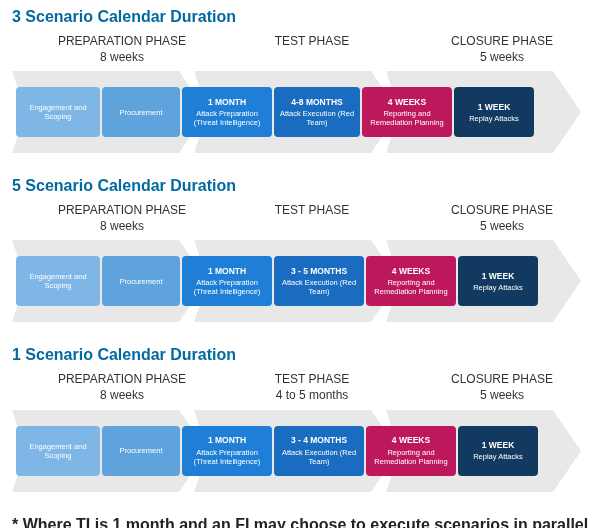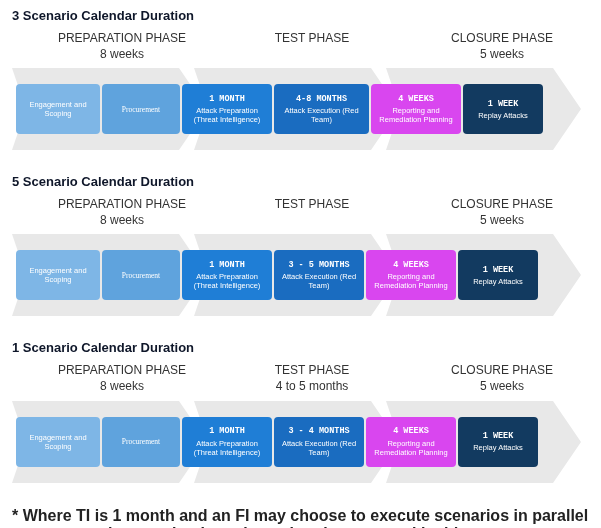--- a/index.html
+++ b/index.html
@@ -1,34 +1,34 @@
 <!DOCTYPE html>
 <html><head>
 <meta charset="utf-8">
 <style>
   * { box-sizing: border-box; margin: 0; padding: 0; }
   body { font-family: Arial, sans-serif; font-size: 10px; color: #1a3a5c; background: #fff; width: 601px; padding: 8px 12px; }
   .section { margin-bottom: 24px; }
-  .section-title { font-size: 13px; font-weight: bold; color: #0f172a; margin-bottom: 8px; }
+  .section-title { font-size: 16px; font-weight: bold; color: #0369a1; margin-bottom: 8px; }
   .phase-row { display: flex; justify-content: space-around; margin-bottom: 2px; padding: 0 20px; }
   .phase-header { text-align: center; font-size: 12px; color: #333; line-height: 1.3; flex: 1; }
   .phase-header .ph-name { display: block; }
   .phase-header .ph-dur { display: block; }
   .diagram { position: relative; height: 82px; margin-top: 6px; }
   .arrow { position: absolute; top: 0; height: 82px; }
   .arrow svg { width: 100%; height: 100%; display: block; }
   .boxes { position: absolute; top: 16px; left: 0; right: 0; display: flex; gap: 2px; padding: 0 8px 0 4px; }
   .box { height: 50px; border-radius: 4px; display: flex; flex-direction: column; align-items: center; justify-content: center; text-align: center; padding: 2px 4px; color: #fff; font-size: 8px; line-height: 1.2; }
-  .box .dur { font-weight: bold; font-size: 8.5px; margin-bottom: 2px; font-family: Liberation Mono, monospace; }
+  .box .dur { font-weight: bold; font-size: 8.5px; margin-bottom: 2px; }
   .box .lbl { font-size: 7.5px; }
   .c-light { background: #7eb6e6; }
-  .c-light2 { background: #5fa3dd; font-family: Liberation Serif, serif; }
+  .c-light2 { background: #5fa3dd; }
   .c-blue { background: #1f7ed6; }
   .c-blue2 { background: #1a6cc0; }
-  .c-dark { background: #d946ef; }
+  .c-dark { background: #be185d; }
   .c-dark2 { background: #123a60; }
   .footnote { font-size: 16px; font-weight: bold; color: #222; margin-top: 6px; }
 </style>
 </head>
 <body>
 
 <div id="sections">
     <div class="section">
       <div class="section-title">3 Scenario Calendar Duration</div>
       <div class="phase-row">
@@ -64,21 +64,21 @@
     <div class="box c-light" style="width:84px">
       <span class="lbl">Engagement and Scoping</span>
     </div>
     <div class="box c-light2" style="width:78px">
       <span class="lbl">Procurement</span>
     </div>
     <div class="box c-blue" style="width:90px">
       <span class="dur">1 MONTH</span>
       <span class="lbl">Attack Preparation (Threat Intelligence)</span>
     </div>
-    <div class="box c-blue2" style="width:95px">
+    <div class="box c-blue2" style="width:86px">
       <span class="dur">4-8 MONTHS</span>
       <span class="lbl">Attack Execution (Red Team)</span>
     </div>
     <div class="box c-dark" style="width:90px">
       <span class="dur">4 WEEKS</span>
       <span class="lbl">Reporting and Remediation Planning</span>
     </div>
     <div class="box c-dark2" style="width:80px">
       <span class="dur">1 WEEK</span>
       <span class="lbl">Replay Attacks</span>

